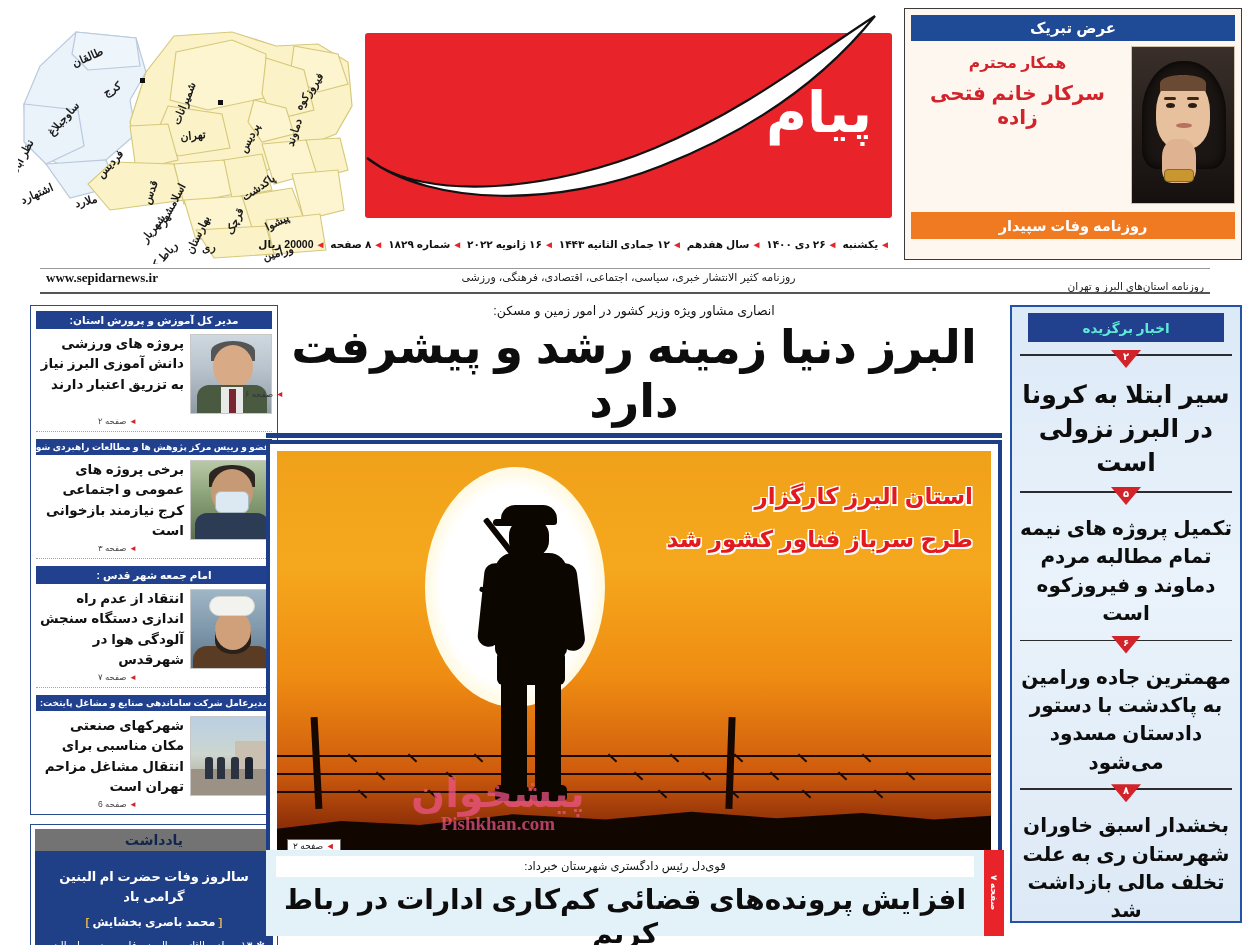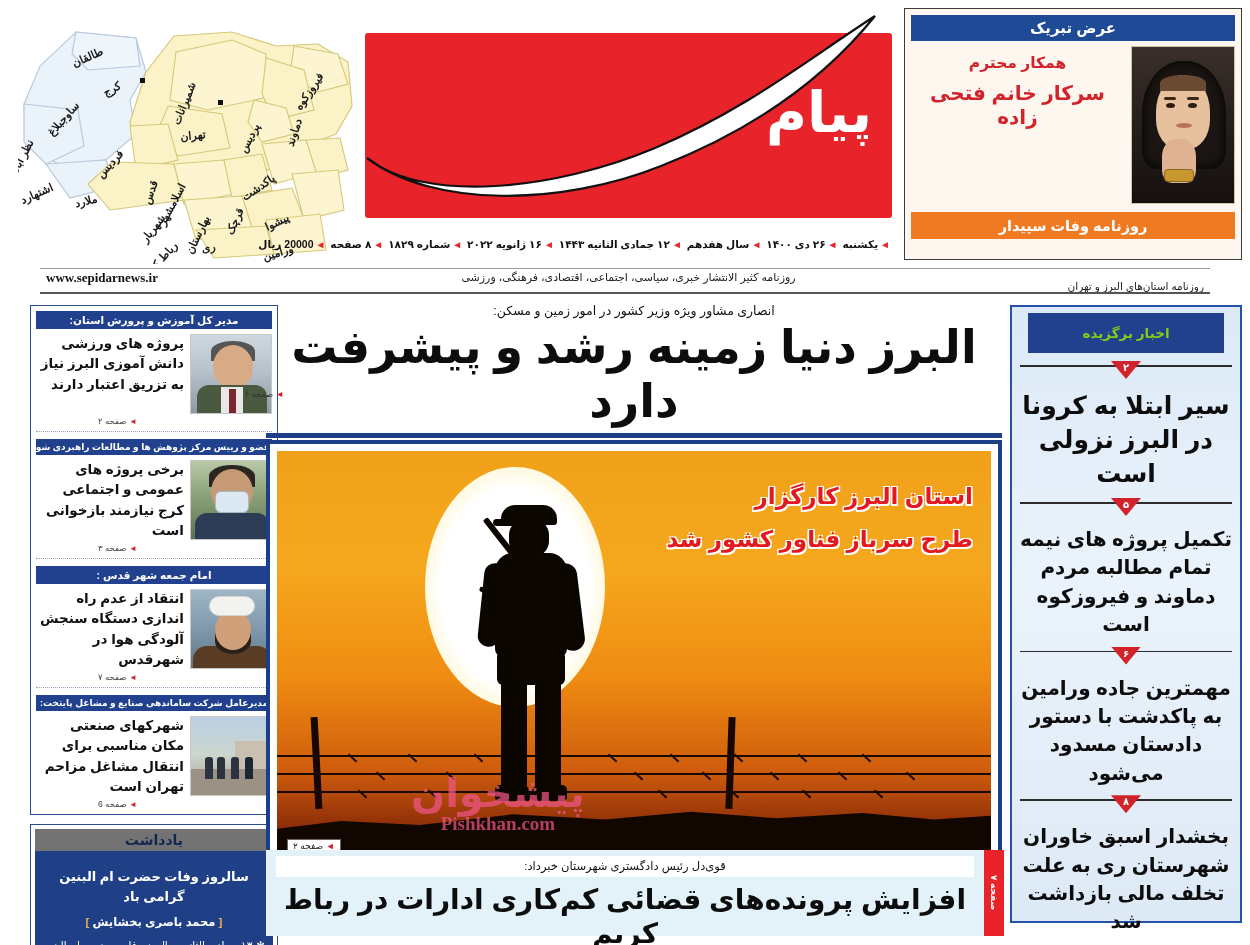--- a/index.html
+++ b/index.html
@@ -409,21 +409,21 @@
 
   
   #right-col {
     position: absolute; right: 8px; top: 305px;
     width: 232px; height: 618px;
     border: 2px solid #2452a8;
     background: linear-gradient(180deg,#dce9f7 0%, #eaf3fb 45%, #dde9f6 100%);
     padding: 6px 8px;
   }
   #picked-title {
-    height: 40px; background:#21418f; color:#84cc16;
+    height: 29px; background:#21418f; color:#5eead4;
     font-size: 13.5px; font-weight:bold;
     display:flex; align-items:center; justify-content:center;
     direction:rtl;
     margin: 0 8px;
   }
   .picked-item { direction:rtl; text-align:center; }
   .picked-sep {
     position: relative; height: 20px; margin-top: 8px;
   }
   .picked-sep .line {

